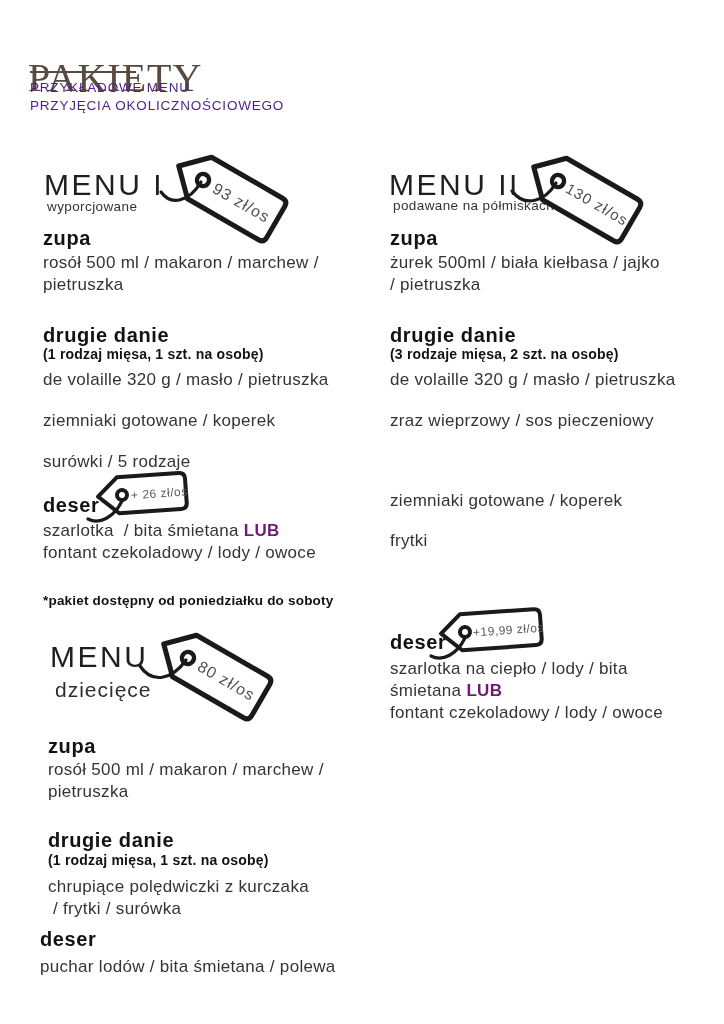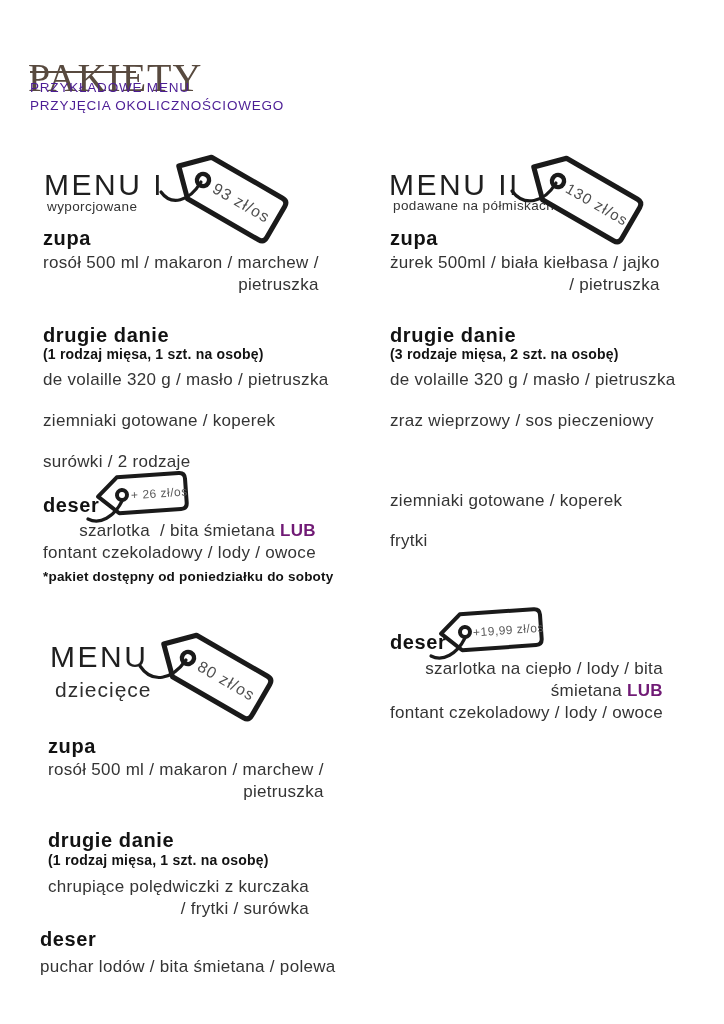--- a/index.html
+++ b/index.html
@@ -15,21 +15,21 @@
   .brand-rule  { background:#584a3f; height:2px; width:106px; }
   .brand-sub   { font-size:13.5px; letter-spacing:0.8px; color:#4c1d95; line-height:18px; }
 
   
   .menu-title { font-size:30px; letter-spacing:2.5px; color:#1f1f1f; font-weight:400; }
   .menu-sub   { font-size:13.5px; letter-spacing:0.4px; color:#333333; }
   .menu-sub-big { font-size:21px; letter-spacing:1px; color:#2e2e2e; }
 
   
   .h    { font-weight:700; font-size:20px; letter-spacing:0.6px; color:#121212; }
-  .item { font-size:17px; color:#343434; line-height:22px; letter-spacing:0.3px; white-space:pre-wrap;text-align:right; }
+  .item { font-size:17px; color:#343434; line-height:22px; letter-spacing:0.3px; white-space:pre-wrap; }
   .item strong { color:#701a75; font-weight:700; }
   .note { font-weight:700; font-size:14px; color:#121212; letter-spacing:0.2px; }
   .footnote { font-weight:700; font-size:13.5px; color:#121212; letter-spacing:0.2px; }
 
   
   svg.tag { overflow:visible; }
   .tag-body   { fill:#ffffff; stroke:#1a1a1a; stroke-width:5; stroke-linejoin:round; }
   .tag-hole   { fill:#ffffff; stroke:#1a1a1a; stroke-width:4.5; }
   .tag-string { fill:none; stroke:#1a1a1a; stroke-width:3.2; stroke-linecap:round; }
   .tag-text   { font-family:"Liberation Sans", sans-serif; font-size:16px; fill:#4f4f4f; letter-spacing:1px; }
@@ -61,37 +61,37 @@
   </svg>
 
   <div class="abs h" style="left:43px;top:227px;">zupa</div>
   <div class="abs item" style="left:43px;top:252px;">rosół 500 ml / makaron / marchew /
 pietruszka</div>
 
   <div class="abs h" style="left:43px;top:324px;">drugie danie</div>
   <div class="abs note" style="left:43px;top:346px;">(1 rodzaj mięsa, 1 szt. na osobę)</div>
   <div class="abs item" style="left:43px;top:369px;">de volaille 320 g / masło / pietruszka</div>
   <div class="abs item" style="left:43px;top:410px;">ziemniaki gotowane / koperek</div>
-  <div class="abs item" style="left:43px;top:451px;">surówki / 2 rodzaje</div>
+  <div class="abs item" style="left:43px;top:451px;">surówki / 5 rodzaje</div>
 
   <div class="abs h" style="left:43px;top:494px;">deser</div>
 
   <svg class="abs tag" style="left:92px;top:467px;" width="120" height="70" viewBox="0 0 120 70">
     <g transform="rotate(-4 30 28)">
       <path class="tag-body small" d="M 6 28 L 26 10 L 88 10 Q 94 10 94 16 L 94 40 Q 94 46 88 46 L 26 46 Z"></path>
       <circle class="tag-hole small" cx="30" cy="28" r="5"></circle>
       <text class="tag-text small" x="39" y="33">+ 26 zł/os</text>
     </g>
     <path class="tag-string" d="M 30 34 C 22 50, 8 58, -4 52"></path>
   </svg>
 
   <div class="abs item" style="left:43px;top:520px;"><span>szarlotka  / bita śmietana </span><strong>LUB</strong><span>
 fontant czekoladowy / lody / owoce</span></div>
 
-  <div class="abs footnote" style="left:43px;top:569px;">*pakiet dostępny od poniedziałku do soboty</div>
+  <div class="abs footnote" style="left:43px;top:593px;">*pakiet dostępny od poniedziałku do soboty</div>
 
   <div class="abs menu-title" style="left:389px;top:168px;">MENU II</div>
   <div class="abs menu-sub" style="left:393px;top:198px;">podawane na półmiskach</div>
 
   <svg class="abs tag" style="left:524px;top:151px;" width="150" height="110" viewBox="0 0 150 110">
     <g transform="rotate(30 34 30)">
       <path class="tag-body" d="M 6 30 L 30 6 L 112 6 Q 118 6 118 12 L 118 48 Q 118 54 112 54 L 30 54 Z"></path>
       <circle class="tag-hole" cx="34" cy="30" r="6"></circle>
       <text class="tag-text mid" x="45" y="36">130 zł/os</text>
     </g>

